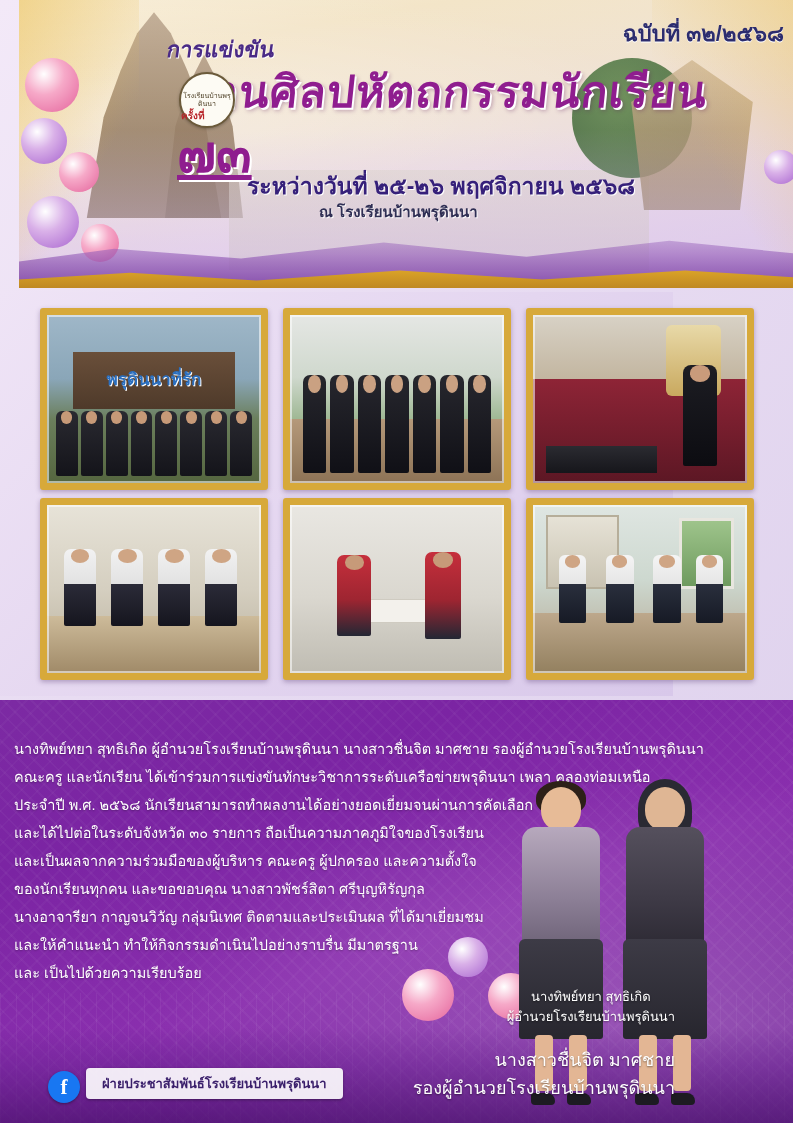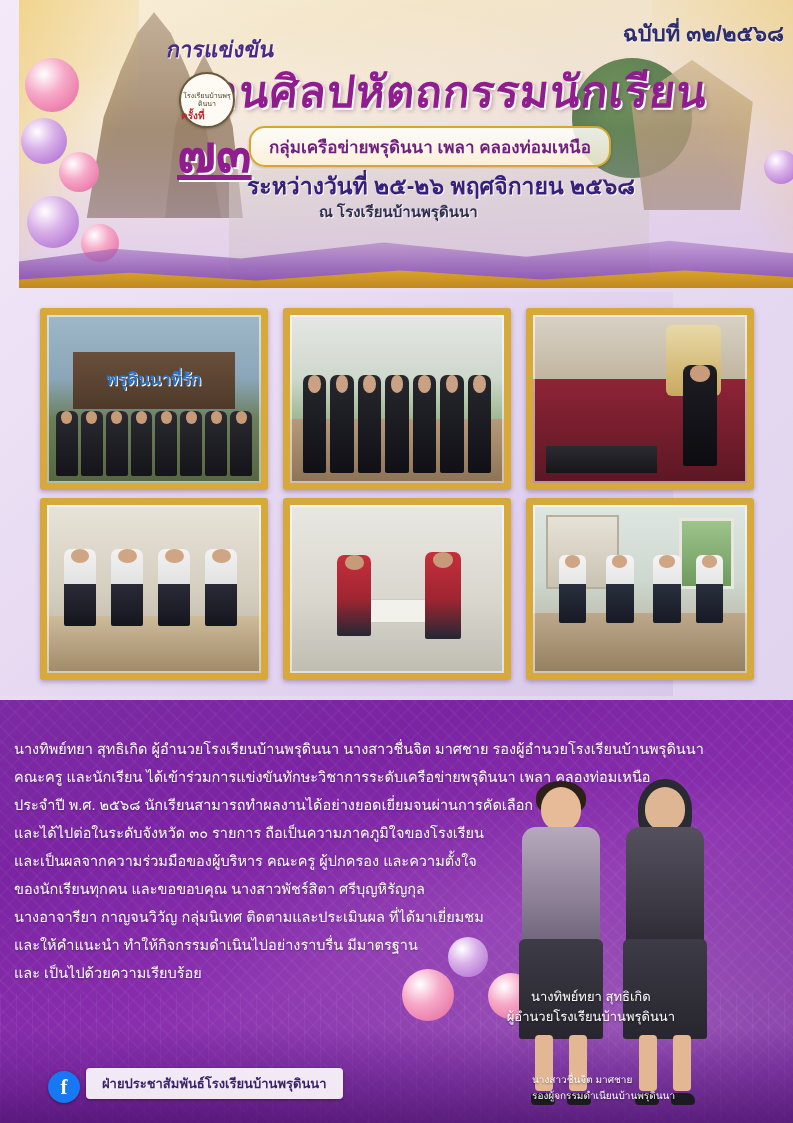--- a/index.html
+++ b/index.html
@@ -268,21 +268,21 @@
   .flowers-bottom { position: absolute; left: 392px; bottom: 96px; width: 230px; height: 120px; }
 
   
   .sig-block {
     position: absolute; right: 118px; bottom: 96px;
     text-align: center; color: #fff; font-size: 13px; line-height: 1.55;
     text-shadow: 0 1px 2px rgba(0,0,0,.45);
   }
   .sig-block2 {
     position: absolute; right: 118px; bottom: 20px;
-    text-align: left; color: #fff; font-size: 10px; line-height: 1.55;
+    text-align: right; color: #fff; font-size: 18px; line-height: 1.55;
     text-shadow: 0 1px 2px rgba(0,0,0,.45);
   }
 
   
   .credit-pill {
     position: absolute; left: 86px; bottom: 24px;
     padding: 5px 16px;
     background: rgba(255,255,255,.9);
     border-radius: 4px;
     color: #3a1f6b; font-size: 13px; font-weight: bold;
@@ -326,21 +326,20 @@
     <div class="issue-no">ฉบับที่ ๓๒/๒๕๖๘</div>
     <div class="kicker">การแข่งขัน</div>
     <div class="main-title">งานศิลปหัตถกรรมนักเรียน</div>
 
     <div class="seal">
       <span>โรงเรียนบ้านพรุดินนา</span>
     </div>
     <div class="edition-label">ครั้งที่</div>
     <div class="edition-badge">๗๓</div>
 
-    <div class="subtitle-pill">กลุ่มเครือข่ายพรุดินนา เพลา คลองท่อมเหนือ</div>
     <div class="date-line">ระหว่างวันที่ ๒๕-๒๖ พฤศจิกายน ๒๕๖๘</div>
     <div class="venue-line">ณ   โรงเรียนบ้านพรุดินนา</div>
   </div>
 
   <div class="gallery">
 
     <div class="frame" style="left:40px;  top:16px;  width:228px; height:182px;">
       <div class="ph p1">
         <div class="bldg"></div>
         <div class="txt">พรุดินนาที่รัก</div>
@@ -469,21 +468,21 @@
       </div>
     </div>
 
     <div class="sig-block">
       <div>นางทิพย์ทยา สุทธิเกิด</div>
       <div>ผู้อำนวยโรงเรียนบ้านพรุดินนา</div>
     </div>
 
     <div class="sig-block2">
       <div>นางสาวชื่นจิต มาศชาย</div>
-      <div>รองผู้จกรรมดำเนียนบ้านพรุดินนา</div>
+      <div>รองผู้อำนวยโรงเรียนบ้านพรุดินนา</div>
     </div>
 
     <div class="fb-icon">
       <span>f</span>
     </div>
     <div class="credit-pill">ฝ่ายประชาสัมพันธ์โรงเรียนบ้านพรุดินนา</div>
   </div>
 
 </div>
 

